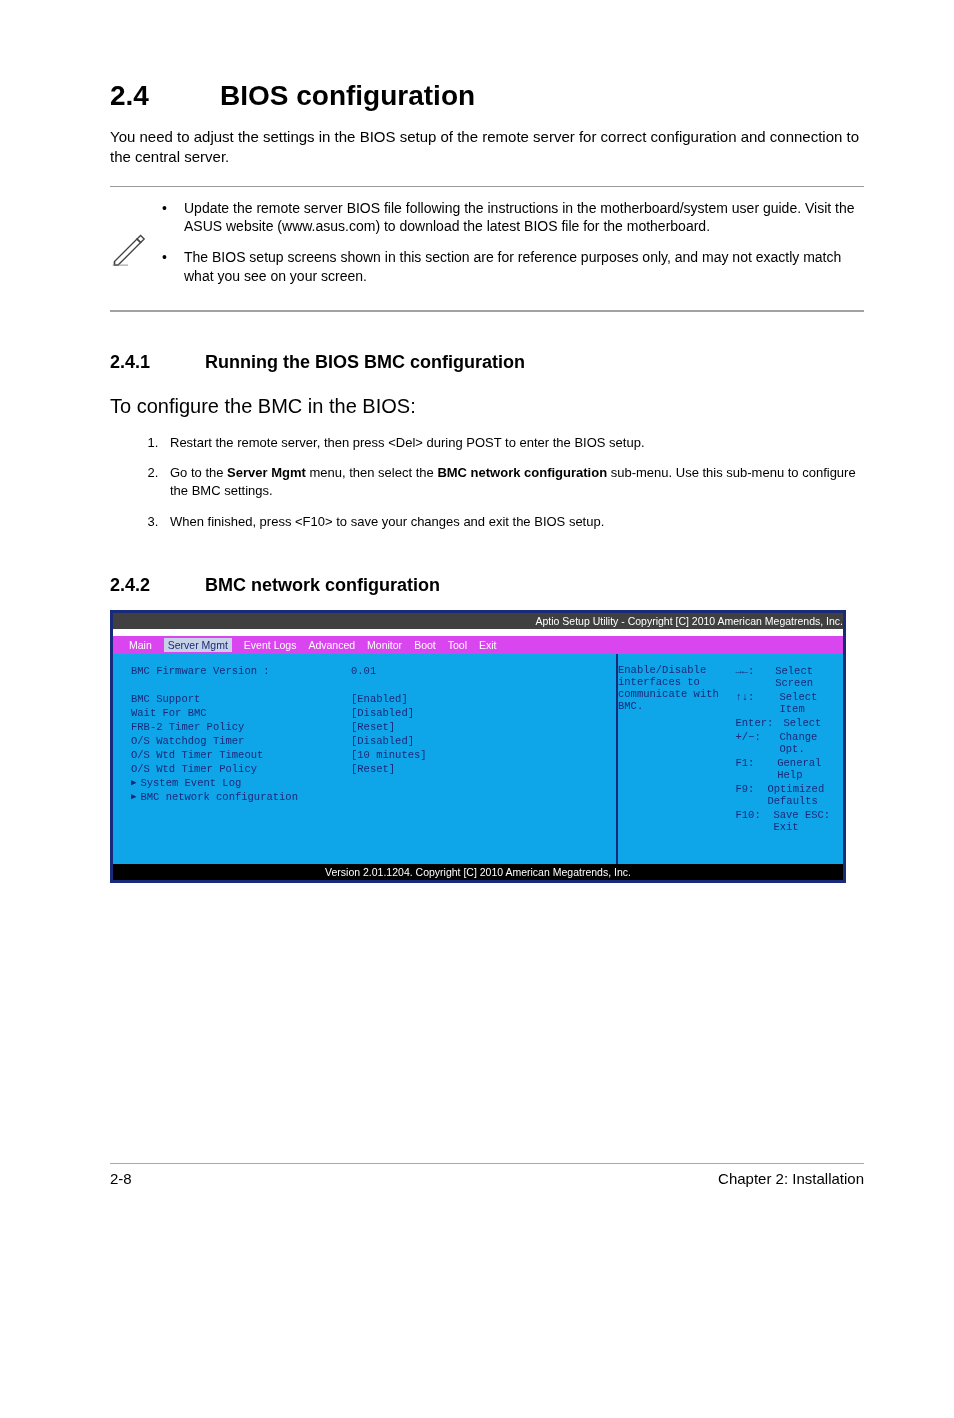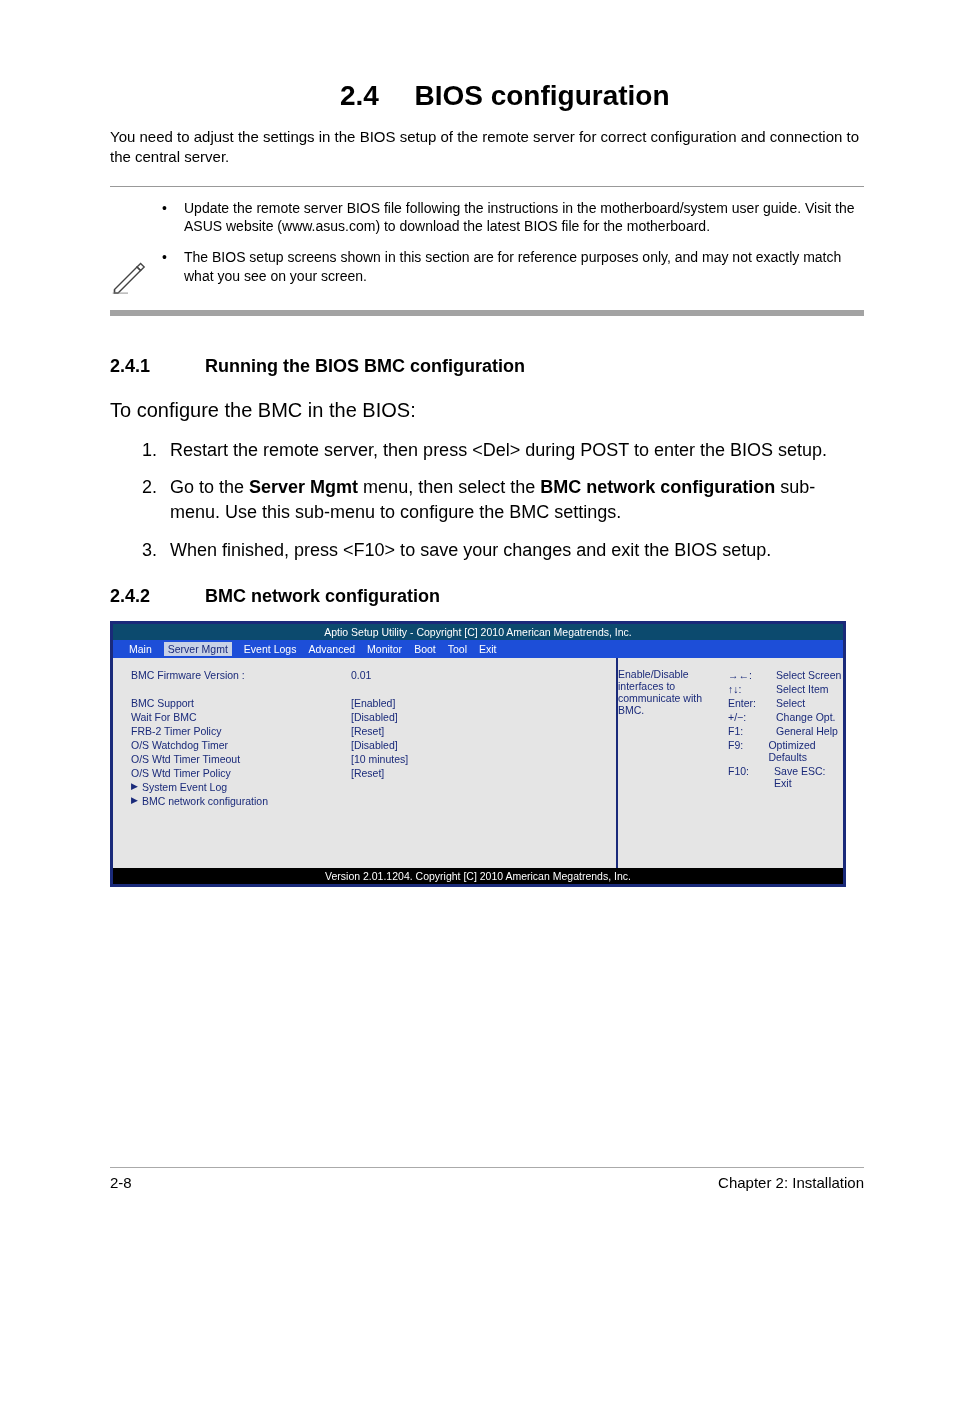--- a/index.html
+++ b/index.html
@@ -10,34 +10,33 @@
   color: #000;
   width: 954px;
 }
 .page {
   padding: 80px 90px 40px 110px;
 }
 h1 {
   font-size: 28px;
   font-weight: bold;
   margin: 0 0 14px 0;
-  text-align: center;
 }
 .sec-num { display: inline-block; width: 110px; }
 .intro {
   font-size: 15px;
   line-height: 1.35;
   margin-bottom: 18px;
 }
 .note-block {
   border-top: 1px solid #999;
-  border-bottom: 6px solid #a3a3a3;
+  border-bottom: 2px solid #a3a3a3;
   padding: 12px 0 12px 0;
   display: flex;
-  align-items: flex-end;
+  align-items: center;
   margin-bottom: 40px;
 }
 .note-icon {
   width: 44px;
   flex-shrink: 0;
   padding-top: 4px;
 }
 .note-icon svg { width: 36px; height: 36px; }
 .note-text ul {
   list-style: none;
@@ -60,55 +59,57 @@
   font-weight: bold;
   margin: 0 0 14px 0;
 }
 .h2-num { display: inline-block; width: 95px; }
 .para {
   font-size: 20px;
   line-height: 1.35;
   margin-bottom: 14px;
 }
 ol.steps {
-  margin: 0 0 23px 0;
+  margin: 0 0 44px 0;
   padding: 0 0 0 52px;
-  font-size: 18px;
+  font-size: 13px;
   line-height: 1.4;
 }
 ol.steps li { margin-bottom: 12px; padding-left: 8px; }
 .bios-box {
   border: 3px solid #1a2a7a;
   background: #fff;
   width: 730px;
   margin: 10px 0 0 0;
   font-family: Verdana, Geneva, sans-serif;
   font-size: 10.5px;
 }
 .bios-title {
-  background: #0c4a6e;
+  background: #404040;
   color: #fff;
-  text-align: center;
+  text-align: right;
   padding: 2px 0;
 }
 .bios-menu {
-  background: #1d4ed8;
+  background: #d946ef;
   color: #fff;
   padding: 3px 16px;
+  margin-top: 7px;
 }
 .bios-menu span { margin-right: 12px; }
 .bios-menu .sel {
   background: #c8d2e6;
   color: #1a2a7a;
   padding: 1px 4px;
 }
 .bios-body {
   display: flex;
-  background: #e5e5e5;
+  background: #0ea5e9;
   color: #1a2a7a;
+  font-family: Liberation Mono, monospace;
 }
 .bios-left {
   flex: 1;
   padding: 10px 0 60px 18px;
   border-right: 2px solid #1a2a7a;
 }
 .bios-right {
   width: 225px;
   padding: 10px 0;
   display: flex;

